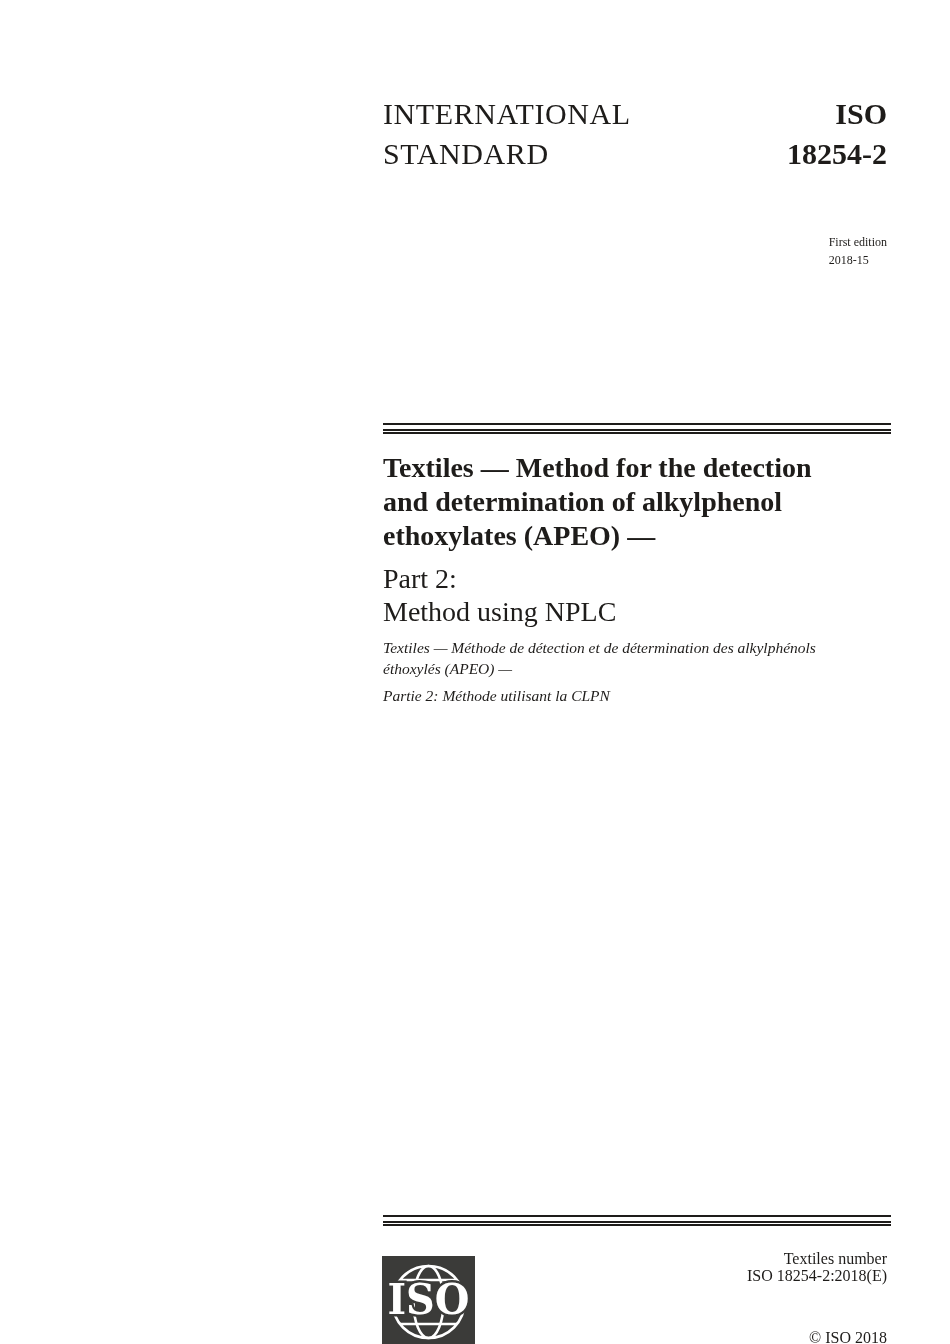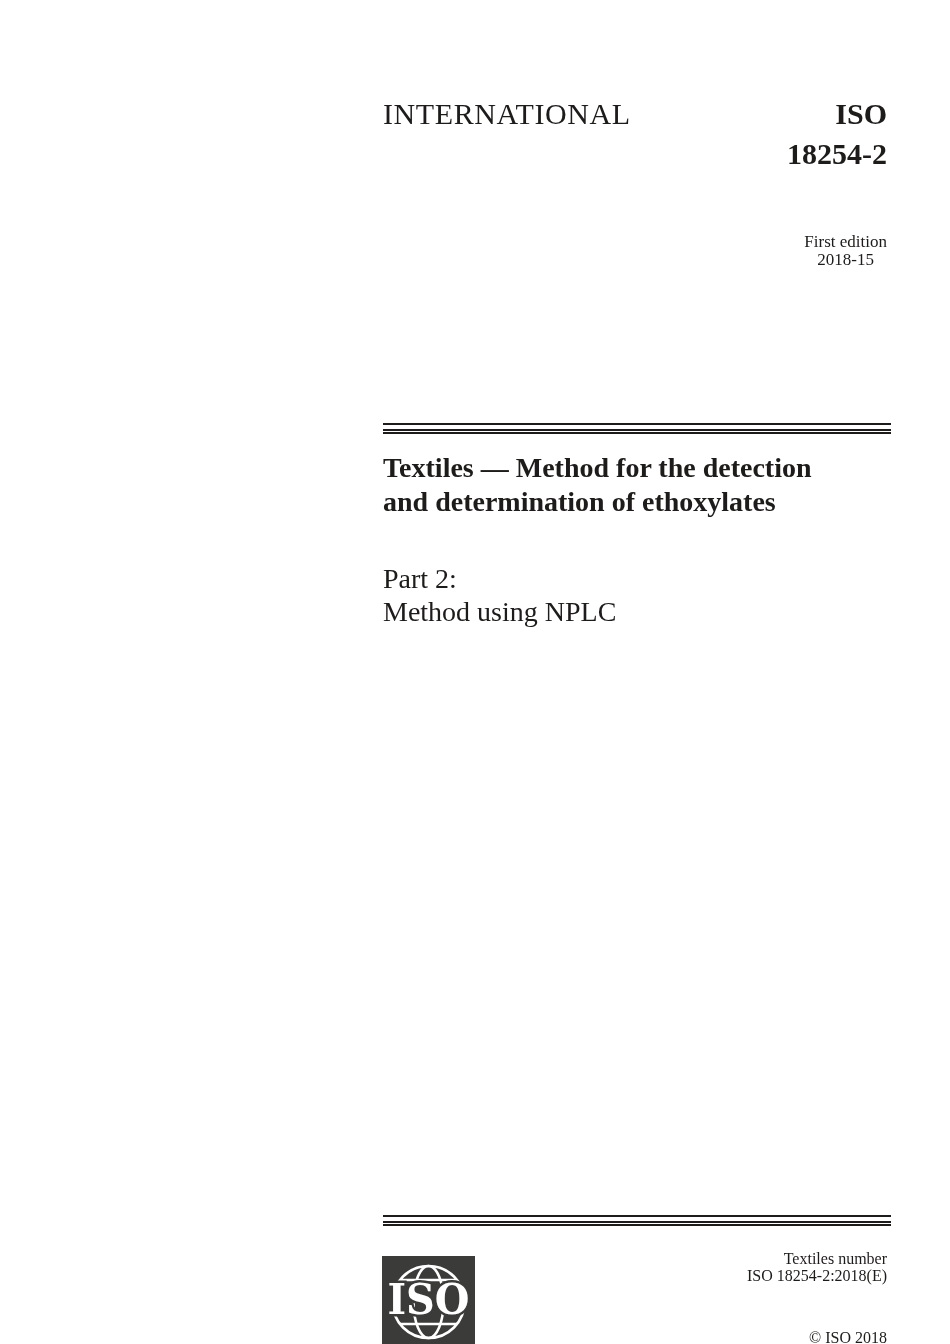--- a/index.html
+++ b/index.html
@@ -30,21 +30,21 @@
     font-size:30px;line-height:40px;letter-spacing:0.6px;
     font-weight:400;
   }
   .masthead-right{
     position:absolute;right:59px;top:52px;
     font-size:30px;line-height:40px;
     font-weight:700;text-align:right;
   }
   .edition{
     position:absolute;right:59px;top:191px;
-    font-size:17px;line-height:18px;text-align:center;
+    font-size:12px;line-height:18px;text-align:left;
   }
 
   
   .double-rule{
     position:absolute;left:383px;width:508px;height:11px;
     border-top:2px solid var(--rule);
     border-bottom:5px double var(--rule);
   }
   .rule-top{top:381px;}
   .rule-bottom{top:1173px;}
@@ -77,44 +77,51 @@
     font-size:16px;text-align:center;
   }
 </style>
 </head>
 <body>
 
 <div class="page">
 
   <div class="masthead-left">
     <div class="nowrap">INTERNATIONAL</div>
+    <div class="nowrap">STANDARD</div>
   </div>
 
   <div class="masthead-right">
     <div class="nowrap">ISO</div>
     <div class="nowrap">18254-2</div>
   </div>
 
   <div class="edition">
     <div class="nowrap">First edition</div>
     <div class="nowrap">2018-15</div>
   </div>
 
   <div class="double-rule rule-top"></div>
 
   <div class="title-en">
     <div class="nowrap">Textiles — Method for the detection</div>
-    <div class="nowrap">and determination of ethoxylates</div>
+    <div class="nowrap">and determination of alkylphenol</div>
+    <div class="nowrap">ethoxylates (APEO) —</div>
   </div>
 
   <div class="part-block">
     <div class="part-label nowrap">Part 2:</div>
     <div class="part-title nowrap">Method using NPLC</div>
   </div>
 
+  <div class="title-fr">
+    <div class="nowrap">Textiles — Méthode de détection et de détermination des alkylphénols</div>
+    <div class="nowrap">éthoxylés (APEO) —</div>
+    <div class="fr-part nowrap">Partie 2: Méthode utilisant la CLPN</div>
+  </div>
 
   <div class="double-rule rule-bottom"></div>
 
   <svg class="iso-logo" viewBox="0 0 93 90" xmlns="http://www.w3.org/2000/svg" aria-hidden="true">
     <rect x="0" y="0" width="93" height="90" fill="#3b3b39"></rect>
     <clipPath id="globe-clip">
         <circle cx="46.5" cy="46" r="36"></circle>
       </clipPath>
     <g fill="none" stroke="#ffffff" stroke-width="2.6">
       <circle cx="46.5" cy="46" r="36"></circle>

